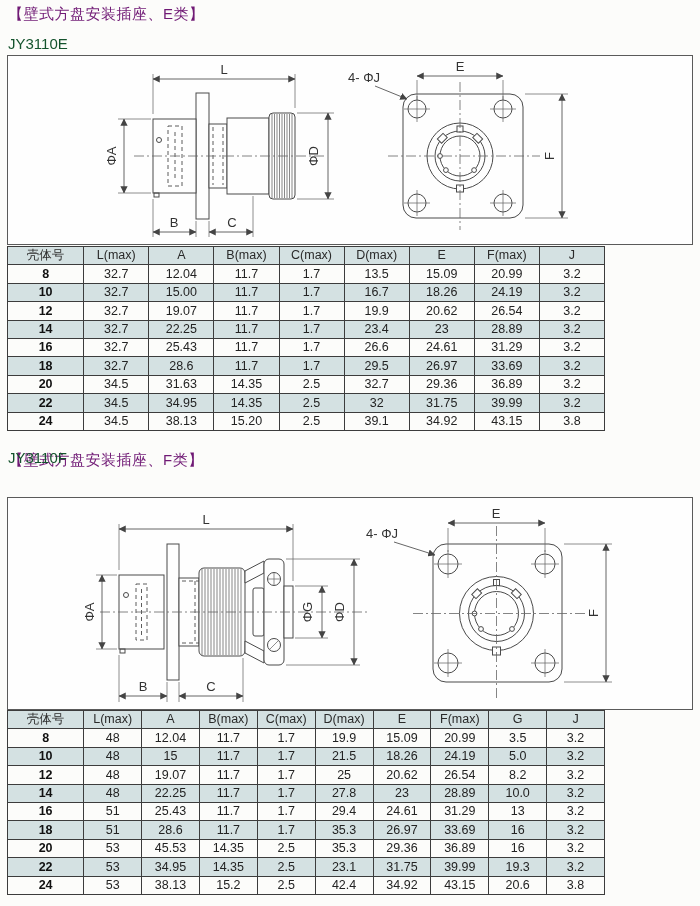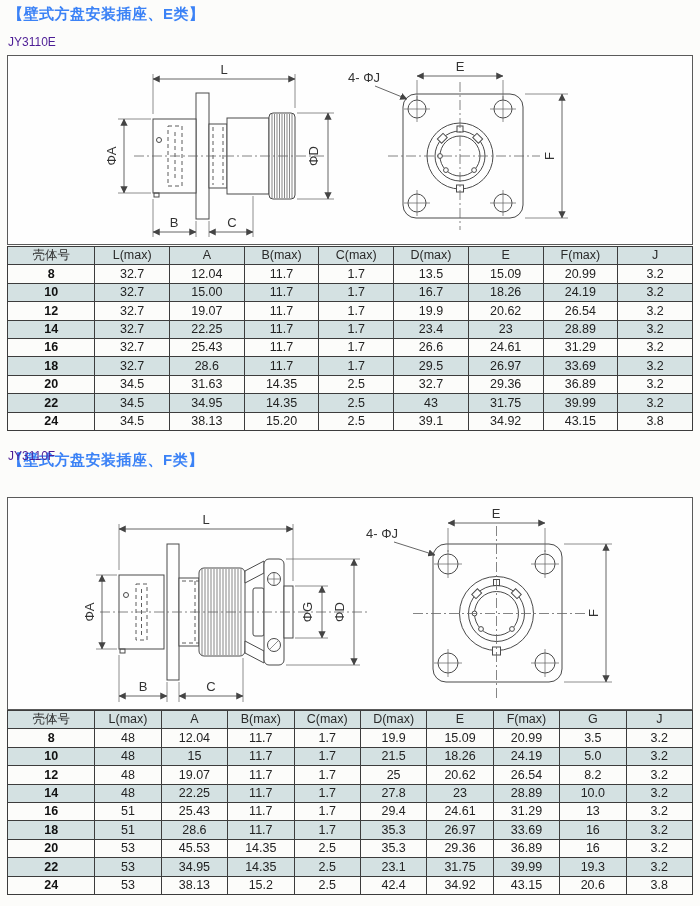--- a/index.html
+++ b/index.html
@@ -2,24 +2,24 @@
 <html><head>
 <meta charset="utf-8">
 <style>
   html,body{margin:0;padding:0;}
   body{
     width:700px;height:906px;position:relative;overflow:hidden;
     background:#fcfcfa;
     font-family:"Liberation Sans",sans-serif;
     color:#1c1c1c;
   }
-  .heading{position:absolute;left:8px;font-size:15px;font-weight:bold;color:#3b82f6;letter-spacing:.5px;white-space:nowrap;}
-  .model{position:absolute;left:8px;font-size:12px;color:#4c1d95;}
+  .heading{position:absolute;left:8px;font-size:15px;font-weight:normal;color:#701a75;letter-spacing:.5px;white-space:nowrap;}
+  .model{position:absolute;left:8px;font-size:15px;color:#14532d;}
   .drawbox{position:absolute;left:7px;width:684px;background:#fefefe;border:1px solid #5a5a5a;}
-  .dimtable{position:absolute;left:7px;width:686px;border-collapse:collapse;table-layout:fixed;
+  .dimtable{position:absolute;left:7px;width:598px;border-collapse:collapse;table-layout:fixed;
     font-size:12.5px;color:#232323;border:1.5px solid #333;}
   .dimtable th,.dimtable td{border:1px solid #3c3c3c;text-align:center;vertical-align:middle;
     height:17.4px;padding:0;font-weight:normal;line-height:1;}
   .dimtable thead th{background:#d4e1e2;color:#2a2a2a;}
   .dimtable th:first-child{width:12.6%;}
   .dimtable tr.alt td{background:#d4e1e2;}
   .dimtable td:first-child{font-weight:bold;color:#111;}
 
   
   .s   {fill:none;stroke:#4a4a4a;stroke-width:1;}
@@ -234,21 +234,21 @@
         <td>29.36</td>
         <td>36.89</td>
         <td>3.2</td>
       </tr>
       <tr class="alt">
         <td>22</td>
         <td>34.5</td>
         <td>34.95</td>
         <td>14.35</td>
         <td>2.5</td>
-        <td>43</td>
+        <td>32</td>
         <td>31.75</td>
         <td>39.99</td>
         <td>3.2</td>
       </tr>
       <tr>
         <td>24</td>
         <td>34.5</td>
         <td>38.13</td>
         <td>15.20</td>
         <td>2.5</td>

